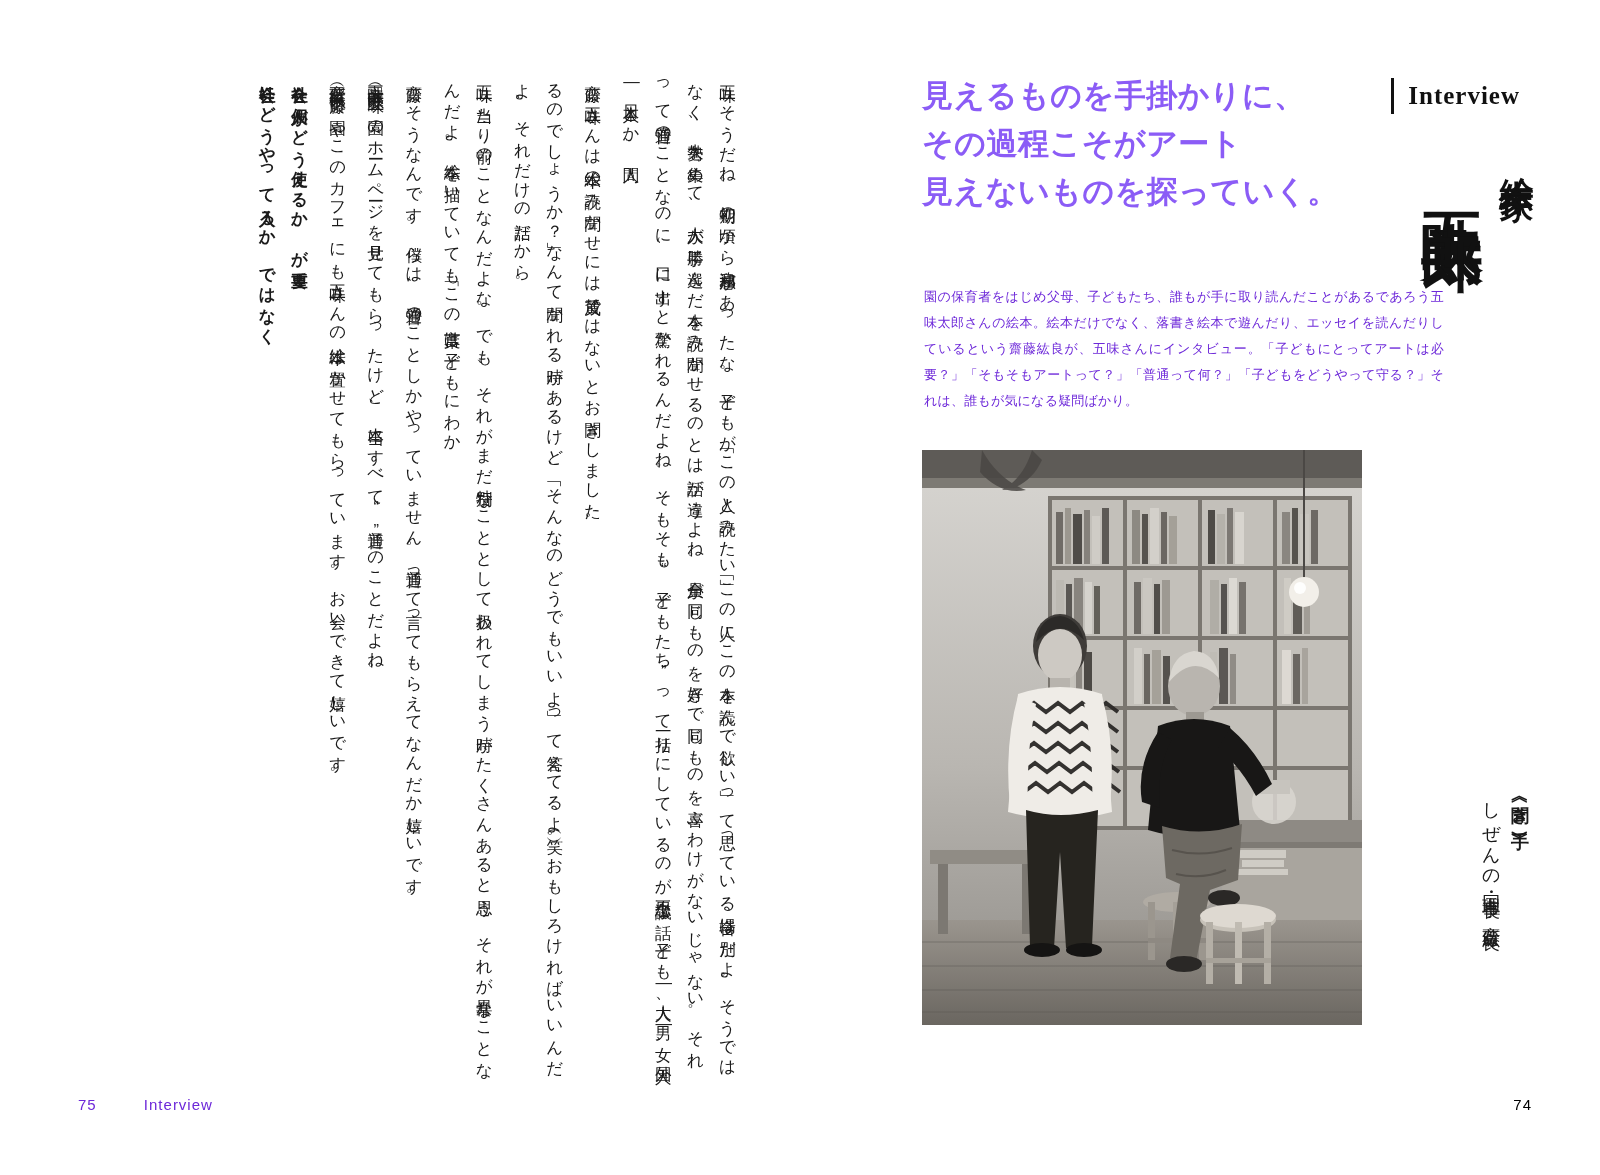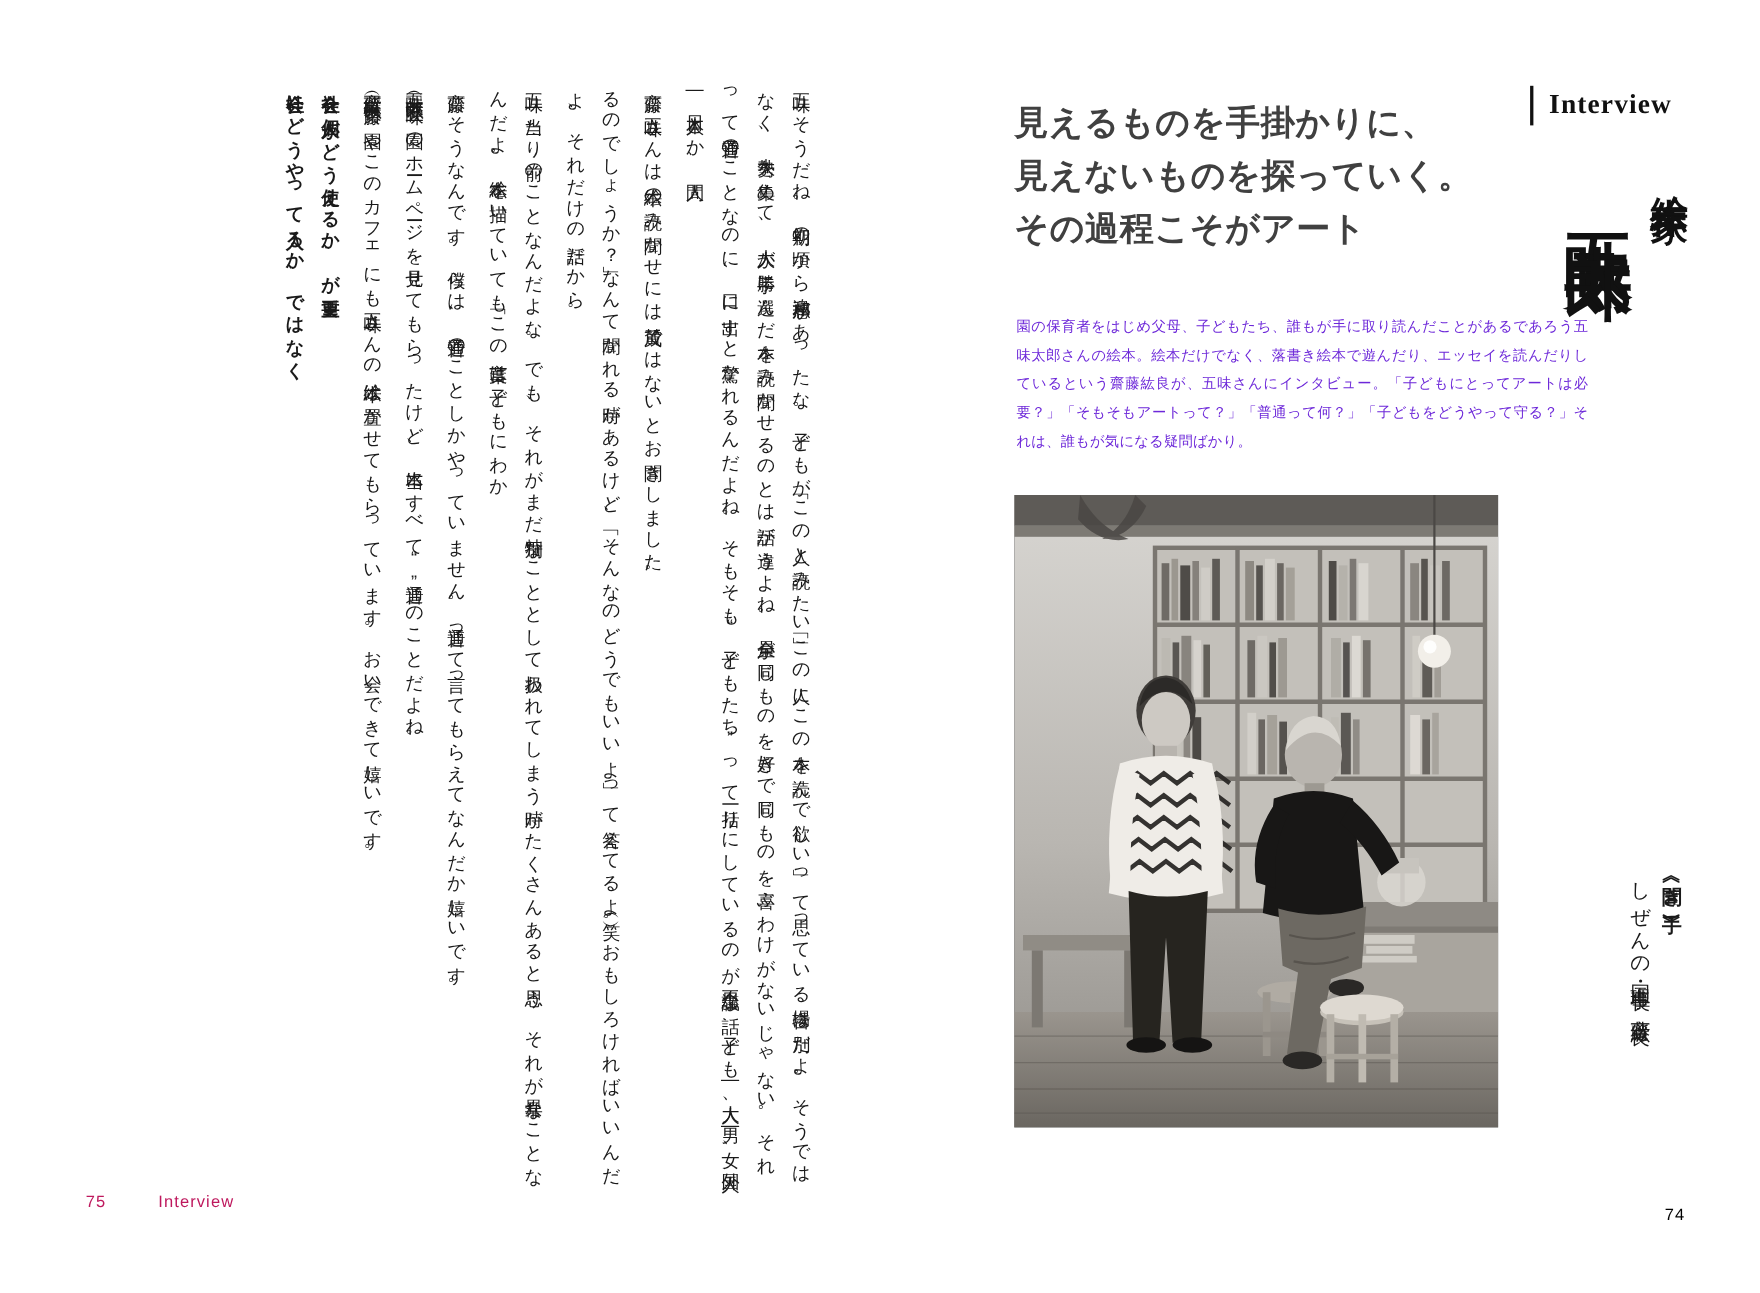--- a/index.html
+++ b/index.html
@@ -78,27 +78,27 @@
     line-height: 1.6;
     letter-spacing: 2px;
     color: #1a1a1a;
     height: 280px;
   }
   .vertical-credit .hdr { font-weight: 700; }
 
   .headline {
     position: absolute;
     left: 122px;
-    top: 88px;
+    top: 72px;
     width: 520px;
     font-size: 31px;
     line-height: 1.55;
     font-weight: 700;
     letter-spacing: 0.5px;
-    color: #404040;
+    color: #8b5cf6;
   }
   .headline span { display: block; }
 
   .lede {
     position: absolute;
     left: 124px;
     top: 240px;
     width: 520px;
     font-size: 13px;
     line-height: 2.0;
@@ -156,23 +156,23 @@
     height: 1000px;
     margin-left: 6px;
     color: #1a1a1a;
     white-space: pre-wrap;
   }
   .vcol.bold { font-weight: 700; }
 
   .folio-left {
     position: absolute;
     left: 78px;
-    bottom: 74px;
+    bottom: 62px;
     font-size: 15px;
-    color: #be185d;
+    color: #6d28d9;
     letter-spacing: 1px;
   }
   .folio-left .lbl { margin-left: 42px; }
 
 </style>
 </head>
 <body>
 
 <div class="spread">
 
@@ -185,22 +185,22 @@
       <span class="vt-name">五味太郎</span>
     </div>
 
     <div class="vertical-credit">
       <div class="hdr">《聞き手》</div>
       <div>しぜんの国・理事長 齋藤紘良</div>
     </div>
 
     <div class="headline">
       <span>見えるものを手掛かりに、</span>
+      <span>その過程こそがアート</span>
       <span>見えないものを探っていく。</span>
-      <span>その過程こそがアート</span>
     </div>
 
     <div class="lede">園の保育者をはじめ父母、子どもたち、誰もが手に取り読んだことがあるであろう五味太郎さんの絵本。絵本だけでなく、落書き絵本で遊んだり、エッセイを読んだりしているという齋藤紘良が、五味さんにインタビュー。「子どもにとってアートは必要？」「そもそもアートって？」「普通って何？」「子どもをどうやって守る？」それは、誰もが気になる疑問ばかり。</div>
 
     <div class="photo">
       <svg width="440" height="575" viewBox="0 0 440 575" xmlns="http://www.w3.org/2000/svg">
         <defs>
           <linearGradient id="bgw" x1="0" y1="0" x2="0" y2="1">
             <stop offset="0" stop-color="#d8d6d2"></stop>
             <stop offset="0.55" stop-color="#b9b6b1"></stop>

